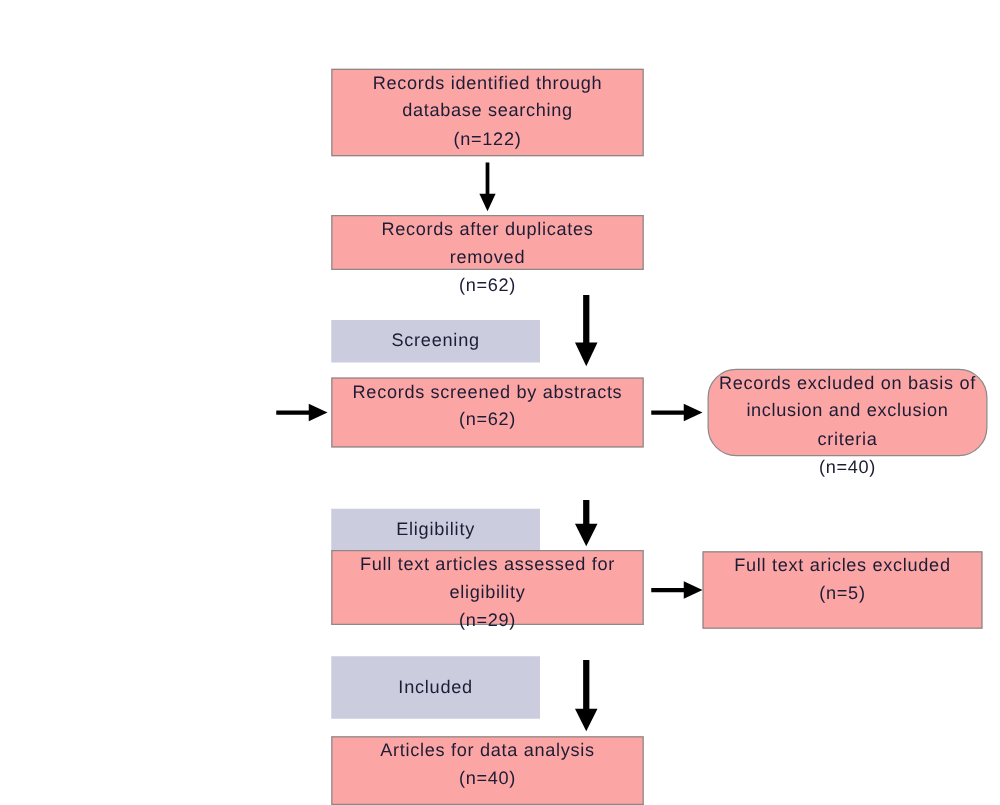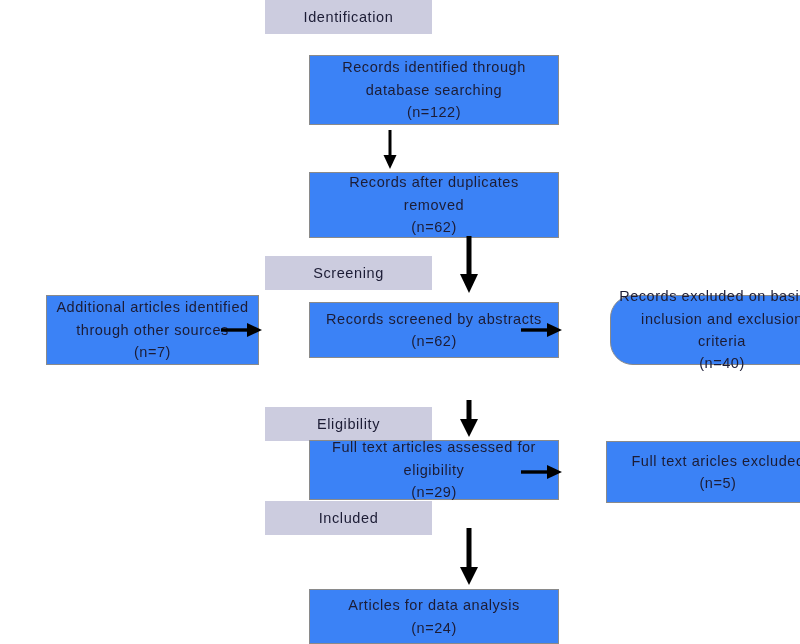--- a/index.html
+++ b/index.html
@@ -27,27 +27,26 @@
     align-items: center;
     justify-content: center;
     font-size: 14.5px;
     letter-spacing: 0.6px;
     color: #1c1c35;
     white-space: nowrap;
   }
   
   .box {
     position: absolute;
-    background: #3b82f6;
+    background: #fca5a5;
     border: 1.5px solid #8a8a8a;
     display: flex;
-    align-items: center;
+    align-items: flex-start;
     justify-content: center;
     box-sizing: border-box;
-    margin-left: 44px;
   }
   .box-text {
     text-align: center;
     font-size: 14.5px;
     line-height: 1.55;
     letter-spacing: 0.55px;
     color: #1c1c35;
     padding: 0 8px;
     white-space: pre-line;
   }
@@ -58,52 +57,44 @@
   .arrow svg {
     display: block;
     overflow: visible;
   }
 </style>
 </head>
 <body>
 
 <div id="diagram">
 
-  <div class="stage-band" style="left:265px; top:0px; width:167px; height:34px;">
-    <span>Identification</span>
-  </div>
 
   <div class="stage-band" style="left:265px; top:256px; width:167px; height:34px;">
     <span>Screening</span>
   </div>
 
   <div class="stage-band" style="left:265px; top:407px; width:167px; height:34px;">
     <span>Eligibility</span>
   </div>
 
-  <div class="stage-band" style="left:265px; top:501px; width:167px; height:34px;justify-content:center;">
+  <div class="stage-band" style="left:265px; top:525px; width:167px; height:50px;justify-content:center;">
     <span>Included</span>
   </div>
 
   <div class="box" style="left:265px; top:55px; width:250px; height:70px;">
     <div class="box-text">Records identified through
 database searching
 (n=122)</div>
   </div>
 
-  <div class="box" style="left:265px; top:172px; width:250px; height:66px;">
+  <div class="box" style="left:265px; top:172px; width:250px; height:44px;">
     <div class="box-text">Records after duplicates removed
 (n=62)</div>
   </div>
 
-  <div class="box" style="left:2px; top:295px; width:213px; height:70px;">
-    <div class="box-text">Additional articles identified
-through other sources
-(n=7)</div>
-  </div>
 
   <div class="box" style="left:265px; top:302px; width:250px; height:56px;">
     <div class="box-text">Records screened by abstracts
 (n=62)</div>
   </div>
 
   <div class="box" style="left:566px; top:295px; width:224px; height:70px;border-radius:23px;">
     <div class="box-text">Records excluded on basis of
 inclusion and exclusion criteria
 (n=40)</div>
@@ -115,21 +106,21 @@
 (n=29)</div>
   </div>
 
   <div class="box" style="left:562px; top:441px; width:224px; height:62px;">
     <div class="box-text">Full text aricles excluded
 (n=5)</div>
   </div>
 
   <div class="box" style="left:265px; top:589px; width:250px; height:55px;">
     <div class="box-text">Articles for data analysis
-(n=24)</div>
+(n=40)</div>
   </div>
 
   <div class="arrow" style="left:381px; top:130px; width:18px; height:40px;">
     <svg width="18" height="40" viewBox="0 0 18 40">
       <line x1="9" y1="0" x2="9" y2="28" stroke="#000000" stroke-width="3"></line>
       <polygon points="9,39 2.5,25 15.5,25" fill="#000000"></polygon>
     </svg>
   </div>
 
   <div class="arrow" style="left:457px; top:236px; width:24px; height:58px;">

